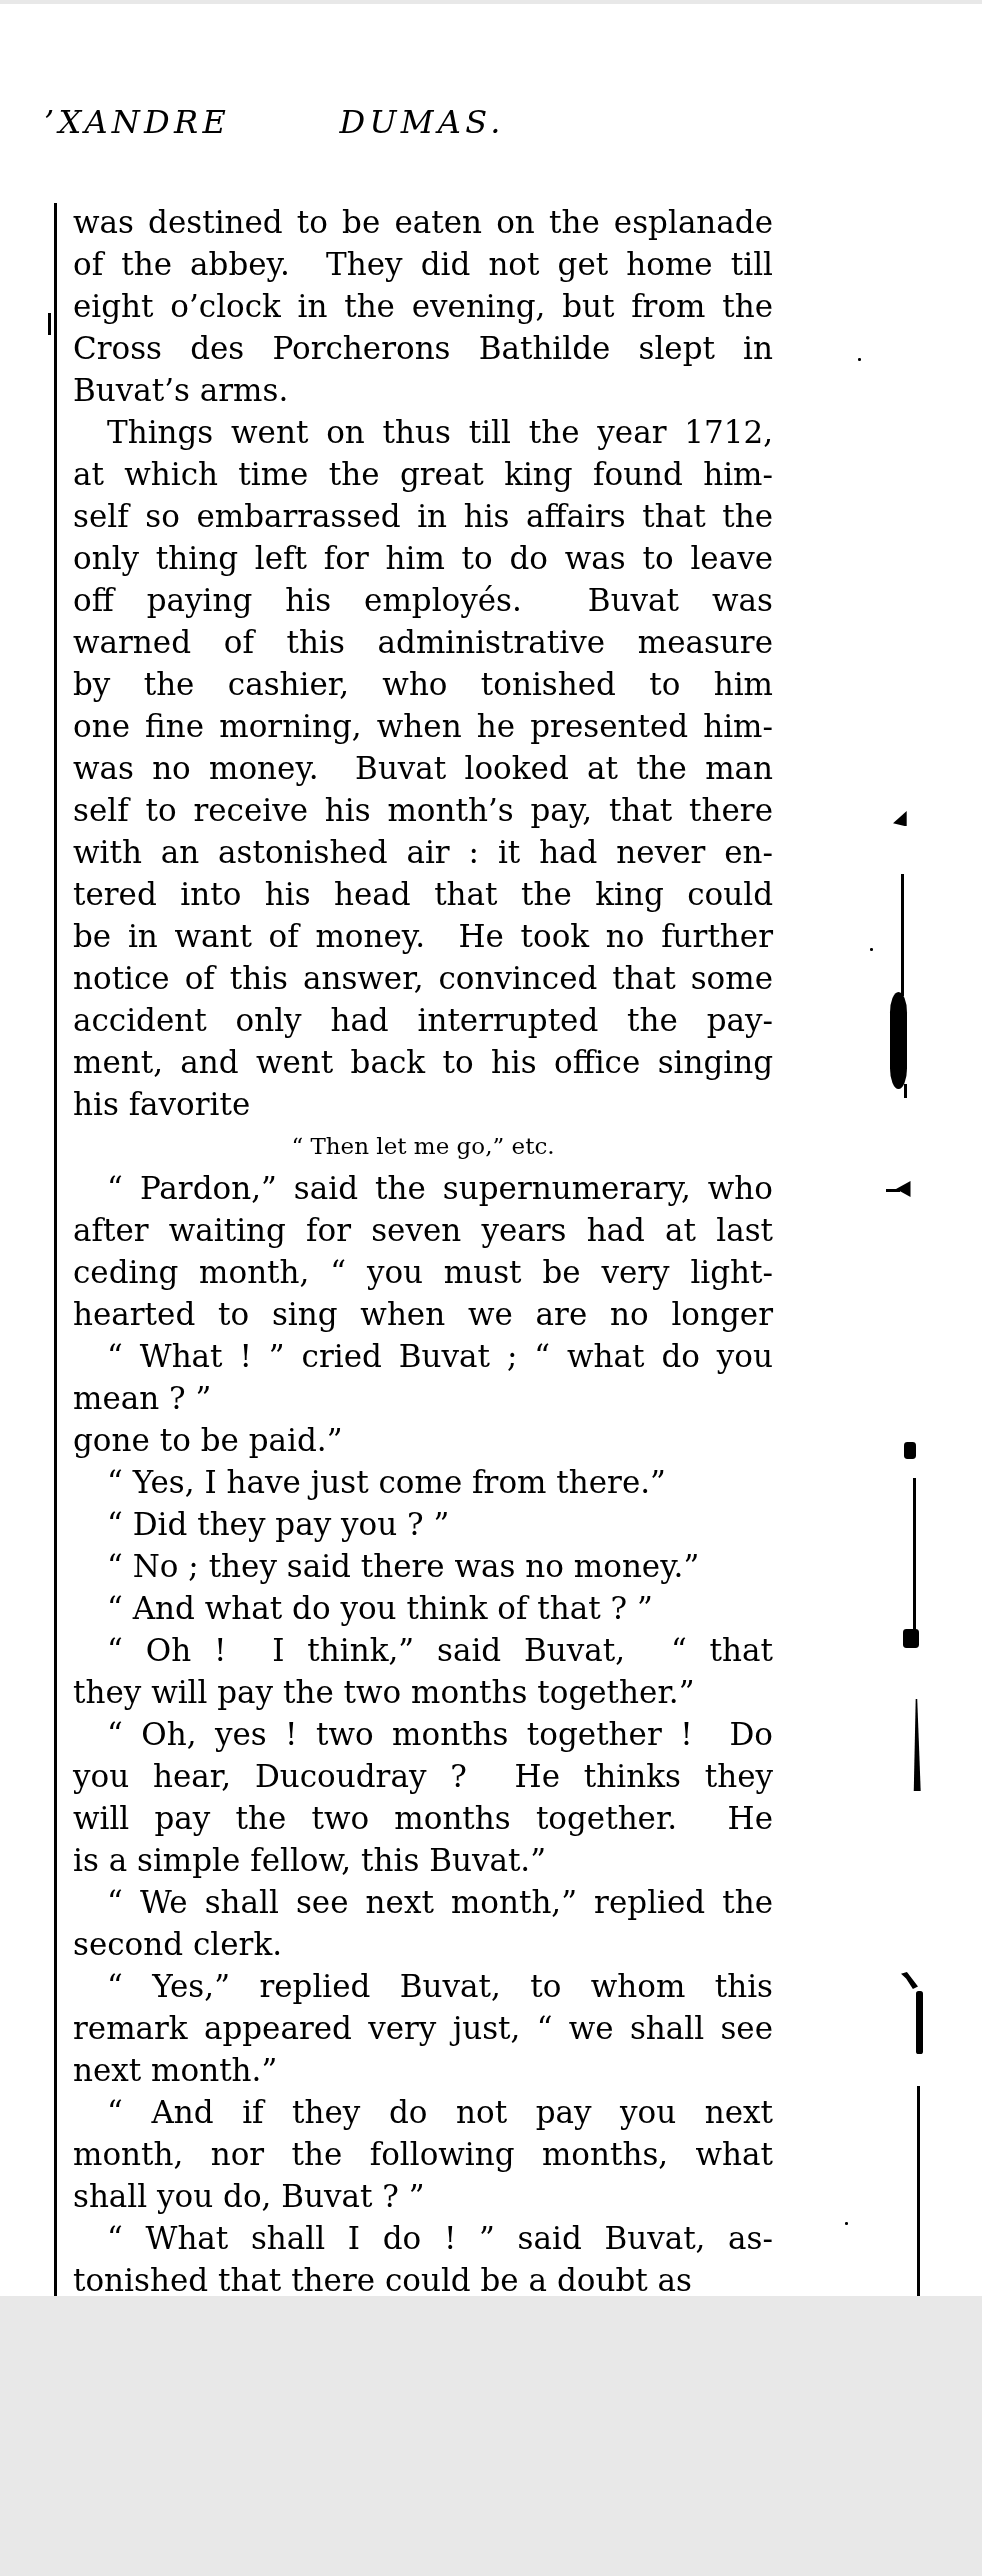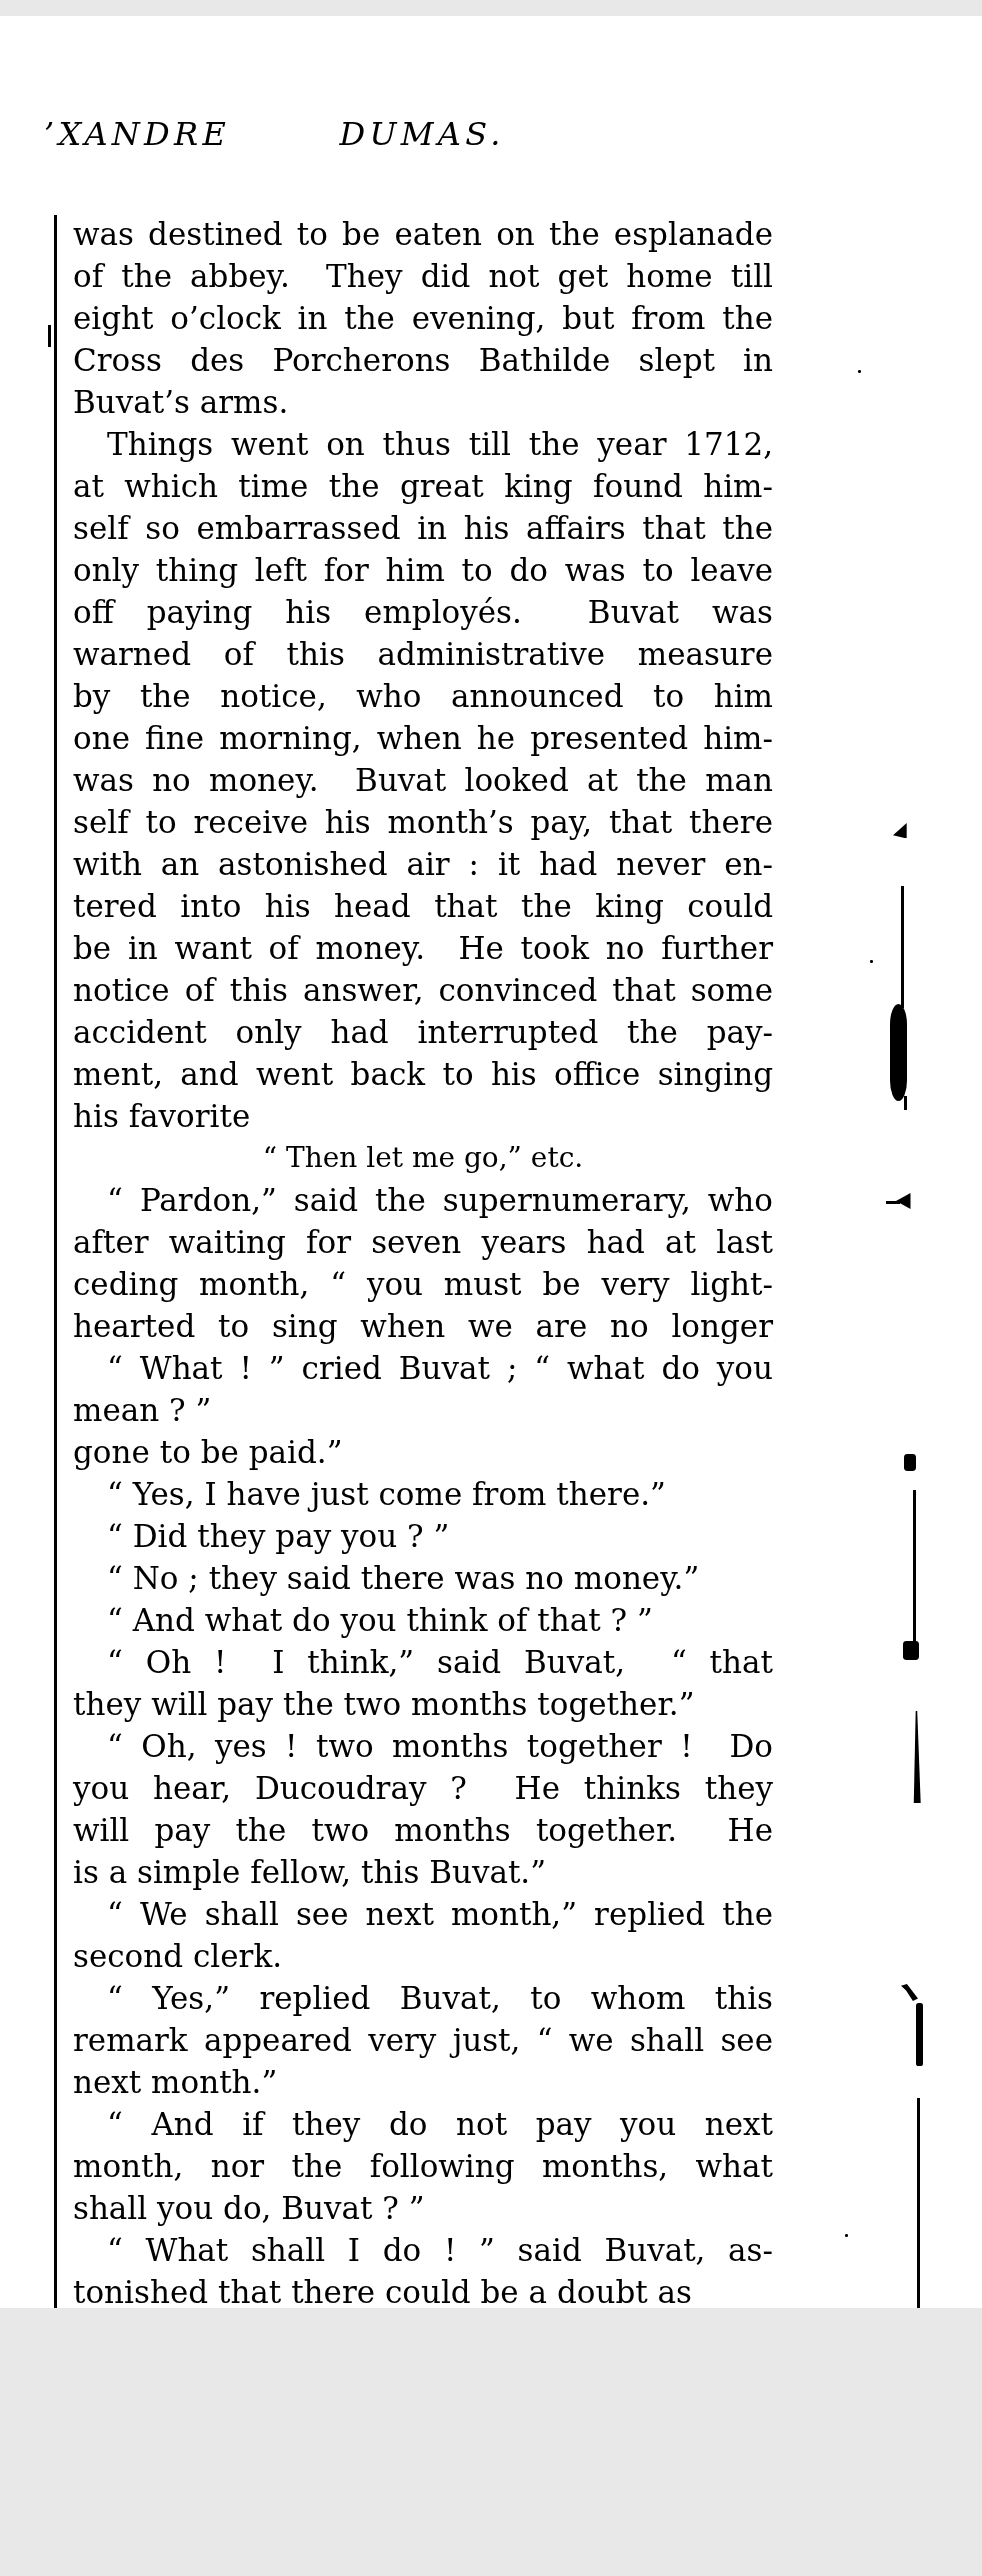--- a/index.html
+++ b/index.html
@@ -4,21 +4,21 @@
 <style>
   html, body { margin: 0; padding: 0; background: #e8e8e8; }
   .page {
     position: relative;
     width: 982px;
     height: 2292px;
     background: #ffffff;
     font-family: "DejaVu Serif", "Liberation Serif", serif;
     color: #000000;
     overflow: hidden;
-    margin: 16px auto;
+    margin: 4px auto;
   }
   .running-header {
     position: absolute;
     left: 44px;
     top: 99px;
     font-style: italic;
     font-size: 32px;
     letter-spacing: 4.3px;
     word-spacing: 22px;
     white-space: pre;
@@ -52,21 +52,21 @@
     text-align: justify;
     text-align-last: justify;
     white-space: pre-wrap;
     overflow: visible;
   }
   .line.lastline { text-align: left; text-align-last: left; }
   .line.indent { text-indent: 34px; }
   .line.verse {
     text-align: center;
     text-align-last: center;
-    font-size: 28px;
+    font-size: 23px;
   }
   .artifact { position: absolute; background: #000; }
   .speck { position: absolute; background: #000; border-radius: 50%; }
 </style>
 </head>
 <body>
 
 <div class="page">
 
   <div class="running-header">’XANDRE   DUMAS.</div>
@@ -79,21 +79,21 @@
       <div class="line">of the abbey.  They did not get home till</div>
       <div class="line">eight o’clock in the evening, but from the</div>
       <div class="line">Cross des Porcherons Bathilde slept in</div>
       <div class="line lastline">Buvat’s arms.</div>
       <div class="line indent">Things went on thus till the year 1712,</div>
       <div class="line">at which time the great king found him-</div>
       <div class="line">self so embarrassed in his affairs that the</div>
       <div class="line">only thing left for him to do was to leave</div>
       <div class="line">off paying his employés.  Buvat was</div>
       <div class="line">warned of this administrative measure</div>
-      <div class="line">by the notice, who announced to him</div>
+      <div class="line">by the cashier, who tonished to him</div>
       <div class="line">one fine morning, when he presented him-</div>
       <div class="line">was no money.  Buvat looked at the man</div>
       <div class="line">self to receive his month’s pay, that there</div>
       <div class="line">with an astonished air : it had never en-</div>
       <div class="line">tered into his head that the king could</div>
       <div class="line">be in want of money.  He took no further</div>
       <div class="line">notice of this answer, convinced that some</div>
       <div class="line">accident only had interrupted the pay-</div>
       <div class="line">ment, and went back to his office singing</div>
       <div class="line lastline">his favorite</div>

